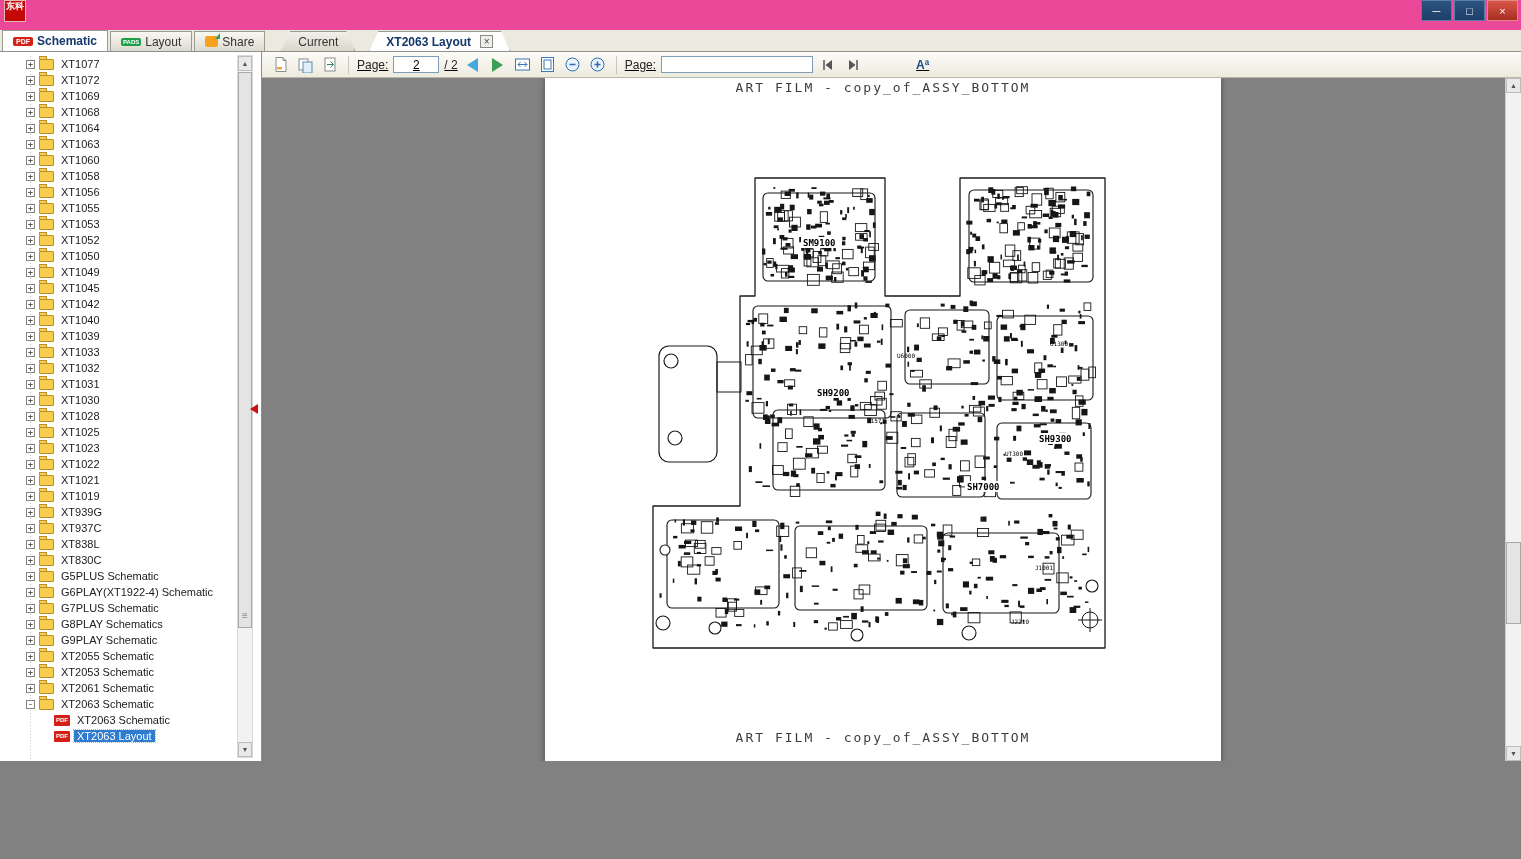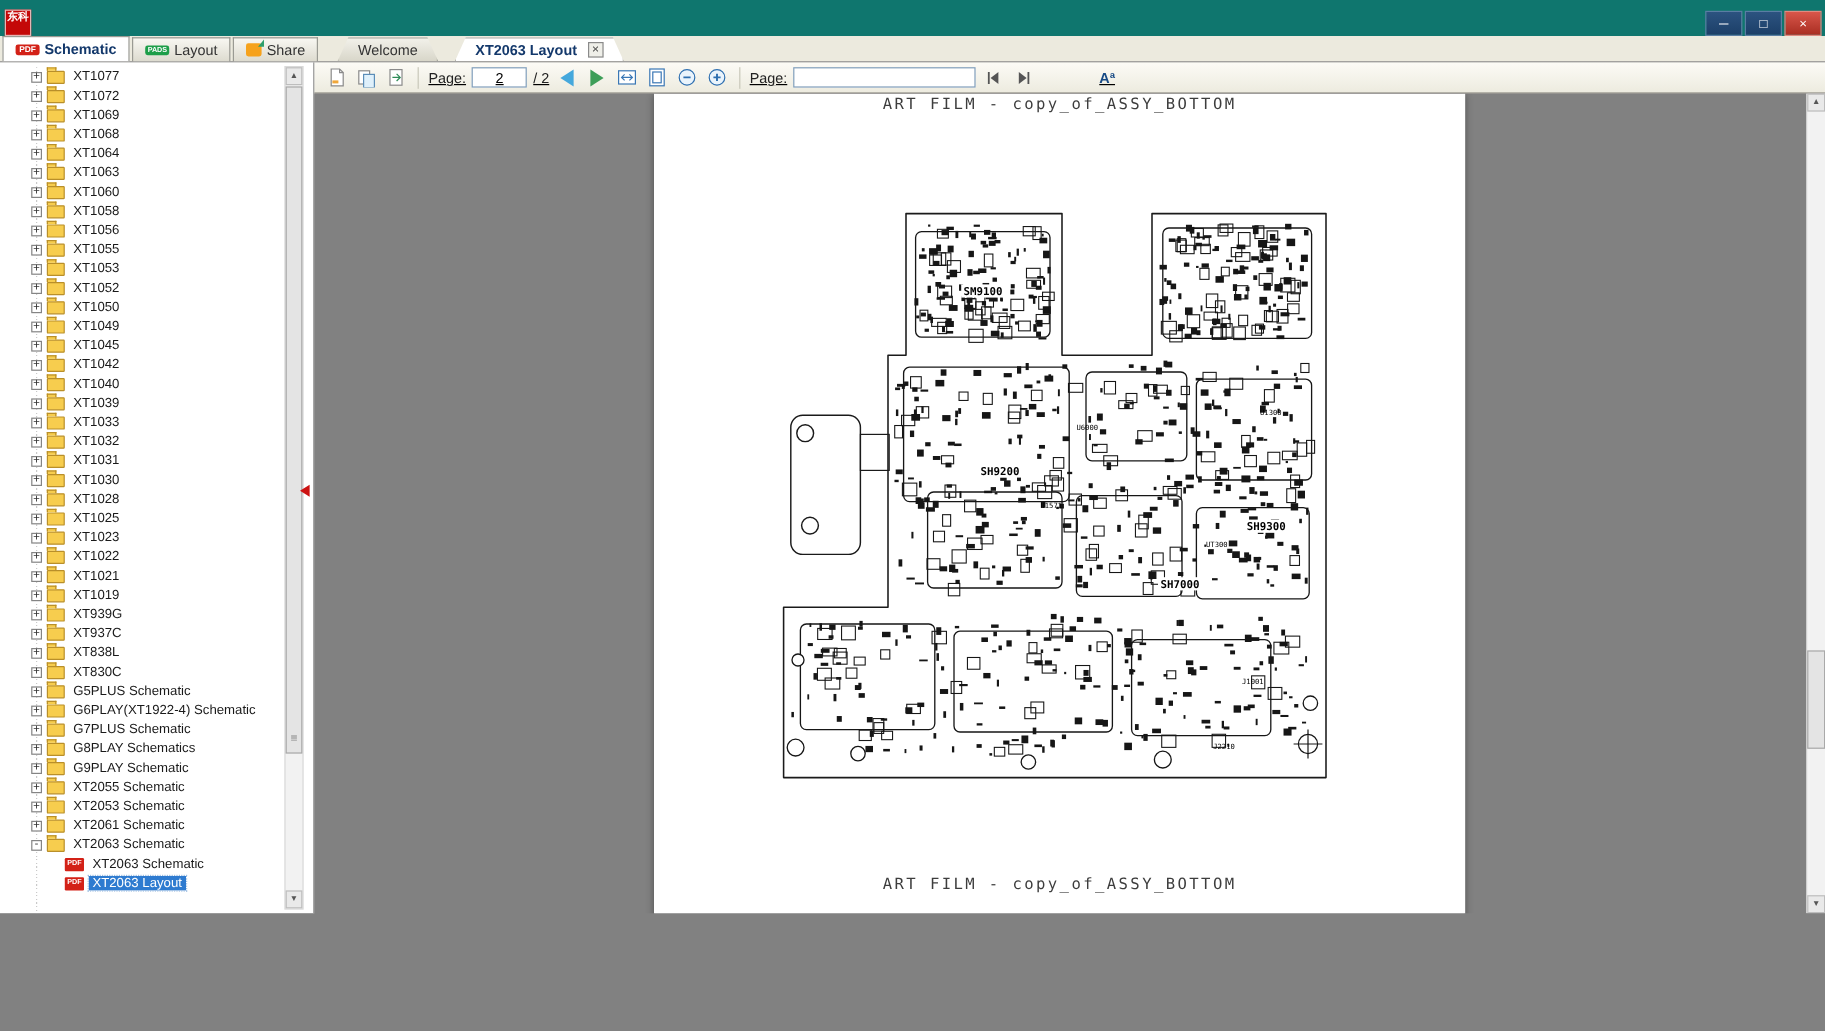--- a/index.html
+++ b/index.html
@@ -1,20 +1,20 @@
 <!DOCTYPE html>
 <html><head>
 <meta charset="utf-8">
 <style>
   * { margin:0; padding:0; box-sizing:border-box; }
   html,body { width:1521px; height:859px; overflow:hidden; font-family:"Liberation Sans", sans-serif; background:#818181; }
   .app { width:1521px; height:859px; display:flex; flex-direction:column; }
 
   
-  .titlebar { height:30px; background:#0f766e; display:flex; align-items:flex-end; position:relative; flex:none; }
+  .titlebar { height:30px; background:#ec4899; display:flex; align-items:flex-start; position:relative; flex:none; }
   .app-icon { width:22px; height:22px; background:#c40808; color:#fff; font-size:9px; line-height:11px; text-align:center; margin-left:4px; font-weight:bold; overflow:hidden; border:1px solid #e5b5b5; }
   .win-title { position:absolute; left:0; right:0; text-align:center; color:#07131f; font-size:14px; }
   .win-controls { margin-left:auto; display:flex; gap:2px; margin-right:3px; z-index:2; }
   .win-btn { width:31px; height:21px; display:flex; align-items:center; justify-content:center; color:#fff; font-size:11px; border:1px solid #5a7da3; background:linear-gradient(#2c5380,#1c3f68); }
   .win-btn.close { background:linear-gradient(#d8564a,#a92e22); border-color:#e08a80; }
 
   
   .banner { height:84px; background:#8211a0; position:relative; overflow:hidden; flex:none; }
   .banner-navy { position:absolute; top:-12px; left:-70px; width:570px; height:120px; background:#13305a; transform:skewX(-16deg); }
   .st { position:absolute; top:-12px; height:120px; transform:skewX(-16deg); }
@@ -109,21 +109,21 @@
     </div>
     <div class="main-tab">
       <span class="pads-badge">PADS</span>
       <span>Layout</span>
     </div>
     <div class="main-tab">
       <span class="share-glyph"></span>
       <span>Share</span>
     </div>
     <div class="doc-tab">
-      <span>Welcome</span>
+      <span>Current</span>
     </div>
     <div class="doc-tab active">
       <span>XT2063 Layout</span>
       <span class="tab-close">×</span>
     </div>
   </div>
 
   <div class="mainrow">
 
     <div class="sidebar">

